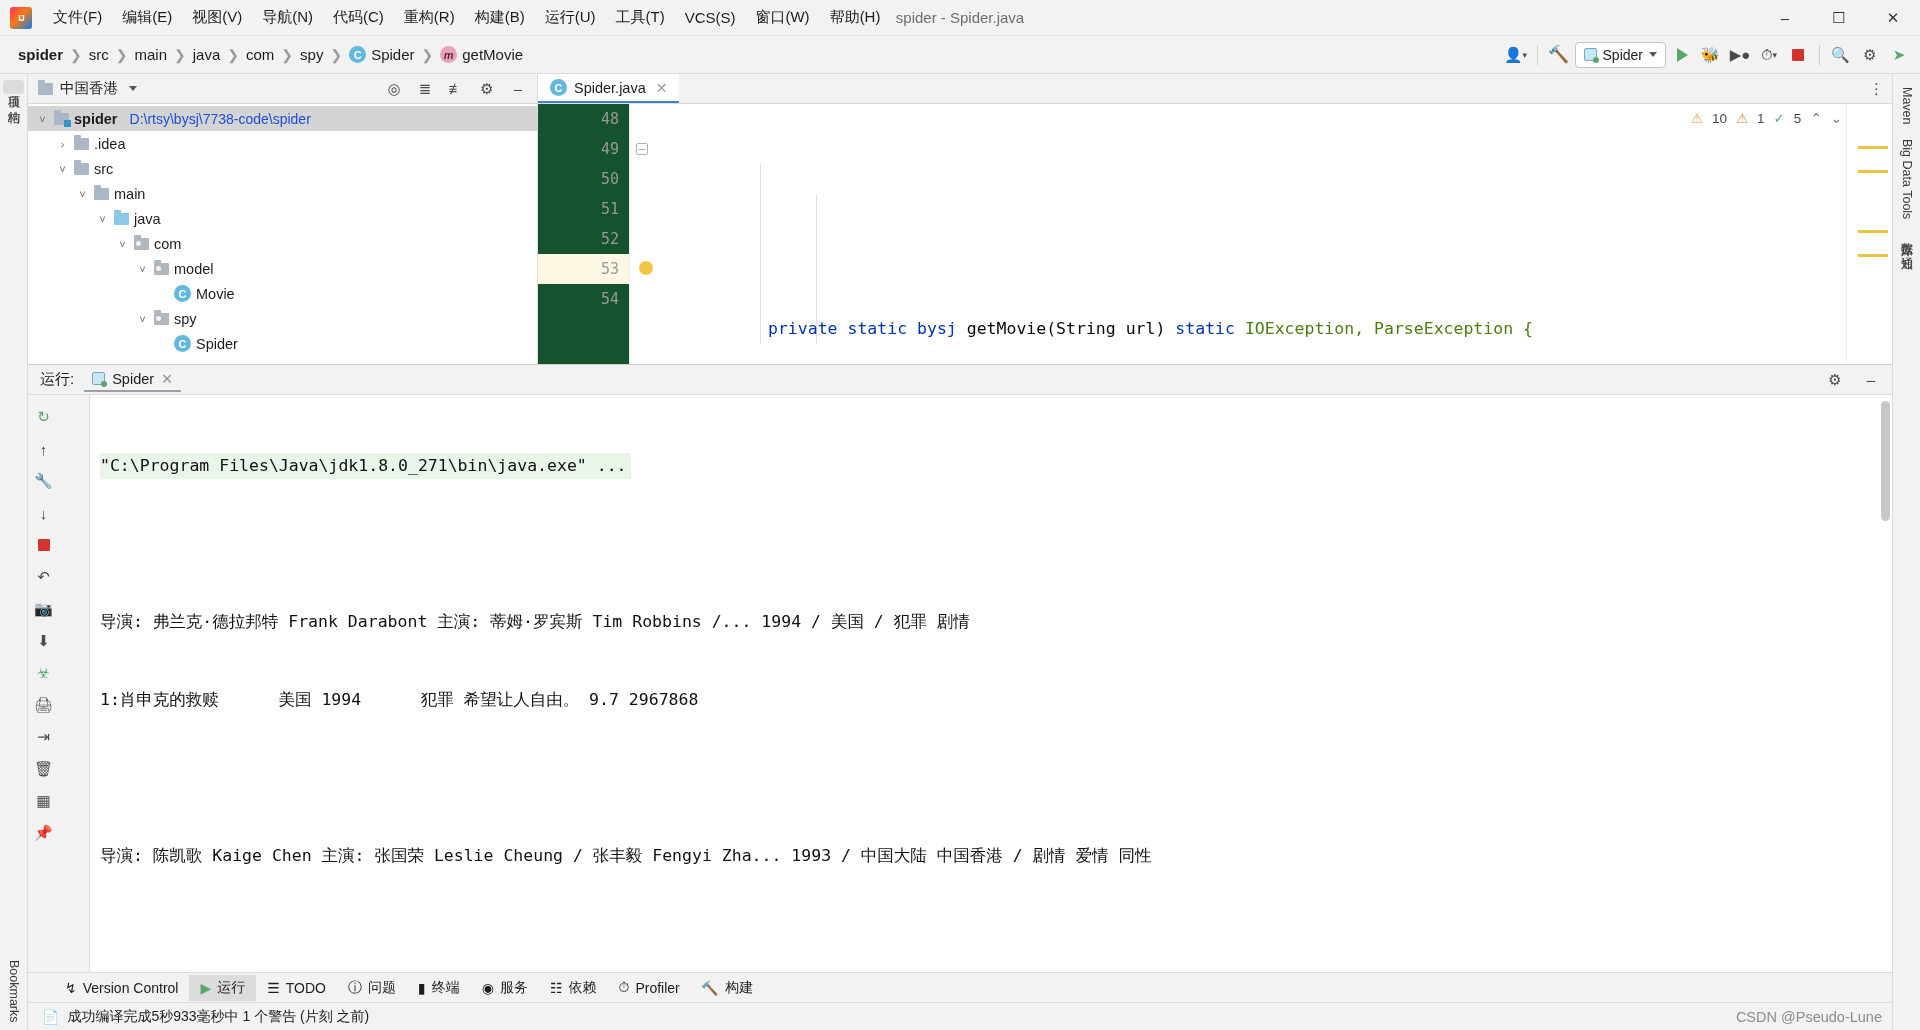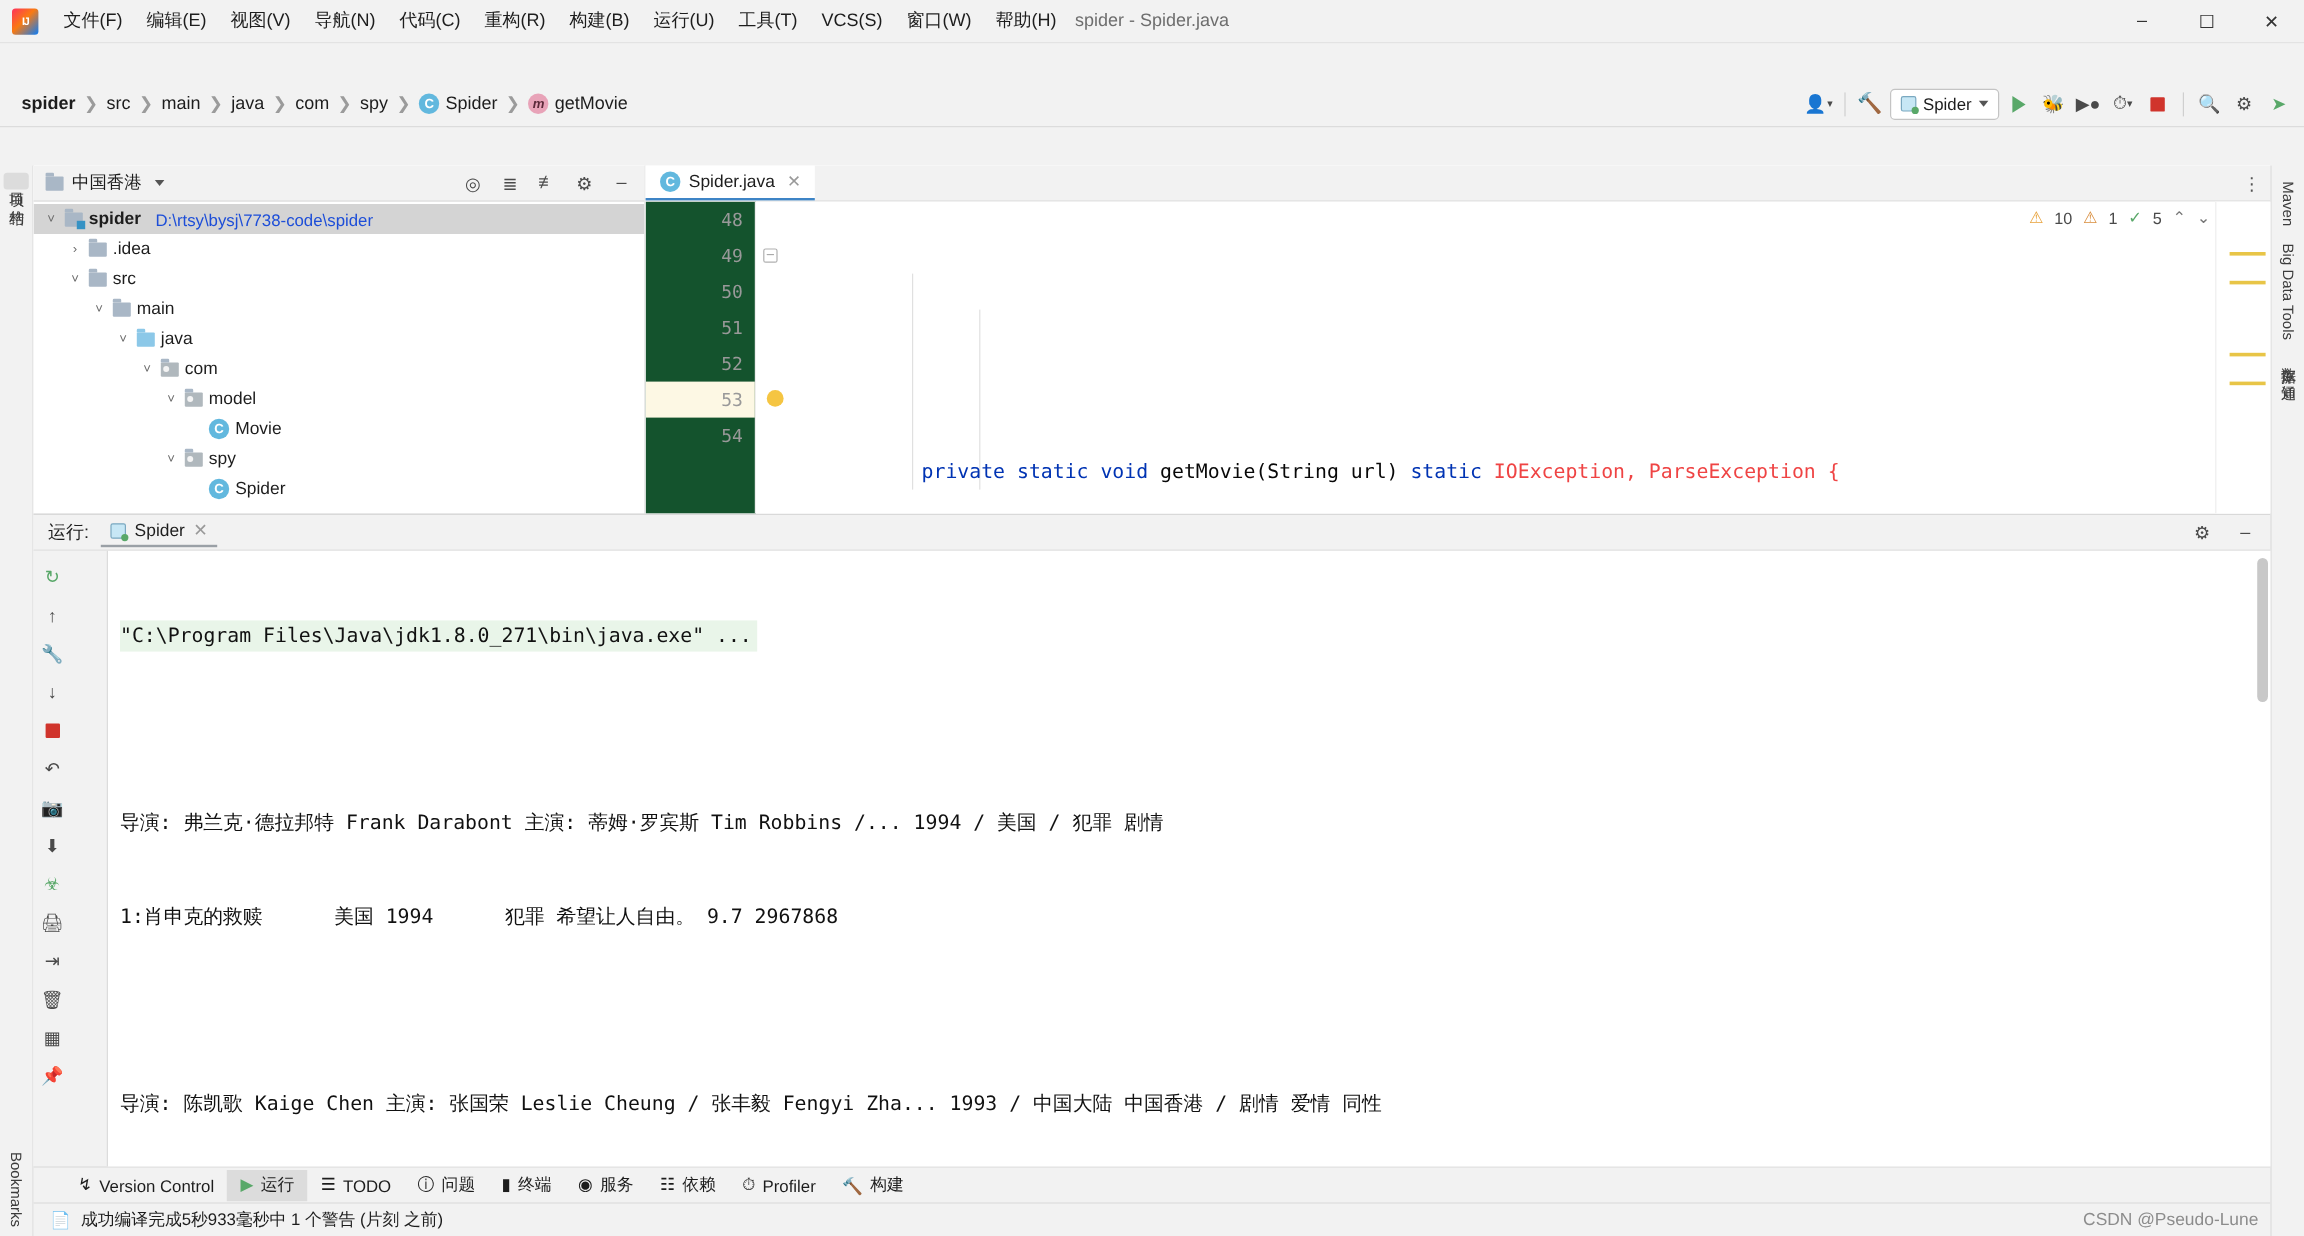--- a/index.html
+++ b/index.html
@@ -3,21 +3,21 @@
 <meta charset="utf-8">
 <style>
   * { box-sizing: border-box; margin:0; padding:0; }
   html,body { width:1920px; height:1030px; overflow:hidden; }
   body {
     font-family: "Liberation Sans", "DejaVu Sans", sans-serif;
     font-size: 15px;
     color:#1d1d1d;
     background:#f2f2f2;
   }
-  .app { width:1920px; height:1030px; display:flex; flex-direction:column; background:#f2f2f2;gap:32px; }
+  .app { width:1920px; height:1030px; display:flex; flex-direction:column; background:#f2f2f2; }
 
   
   .titlebar{
     height:36px; display:flex; align-items:center; background:#f2f2f2;
     border-bottom:1px solid #e3e3e3; position:relative; flex:0 0 36px;
   }
   .ij-logo{
     width:22px;height:22px;margin:0 12px 0 10px;border-radius:3px;
     background:linear-gradient(135deg,#fe315d 0%,#f97a12 45%,#087cfa 100%);
     position:relative; flex:0 0 22px;
@@ -418,21 +418,21 @@
               <div class="gline hl">
                 <span>53</span>
                 <span class="bulb"></span>
               </div>
               <div class="gline">54</div>
             </div>
             <div class="code">
               <div class="indent-guide" style="left:130px;top:60px;height:180px;"></div>
               <div class="indent-guide" style="left:186px;top:90px;height:150px;"></div>
               <div class="cline"><span></span></div>
-              <div class="cline"><span style="padding-left:128px;"><span class="kw">private</span> <span class="kw">static</span> <span class="kw">void</span> <span>getMovie(String url) </span><span class="kw">static</span><span style="color:#ef4444;"> IOException, ParseException {</span></span></div>
+              <div class="cline"><span style="padding-left:128px;"><span class="kw">private</span> <span class="kw">static</span> <span class="kw">bysj</span> <span>getMovie(String url) </span><span class="kw">static</span><span style="color:#4d7c0f;"> IOException, ParseException {</span></span></div>
               
               
               
               
               
             </div>
             <div class="ed-status">
               <span class="warn-tri">⚠</span>
                 <span>10</span>
               <span class="err-tri">⚠</span>

